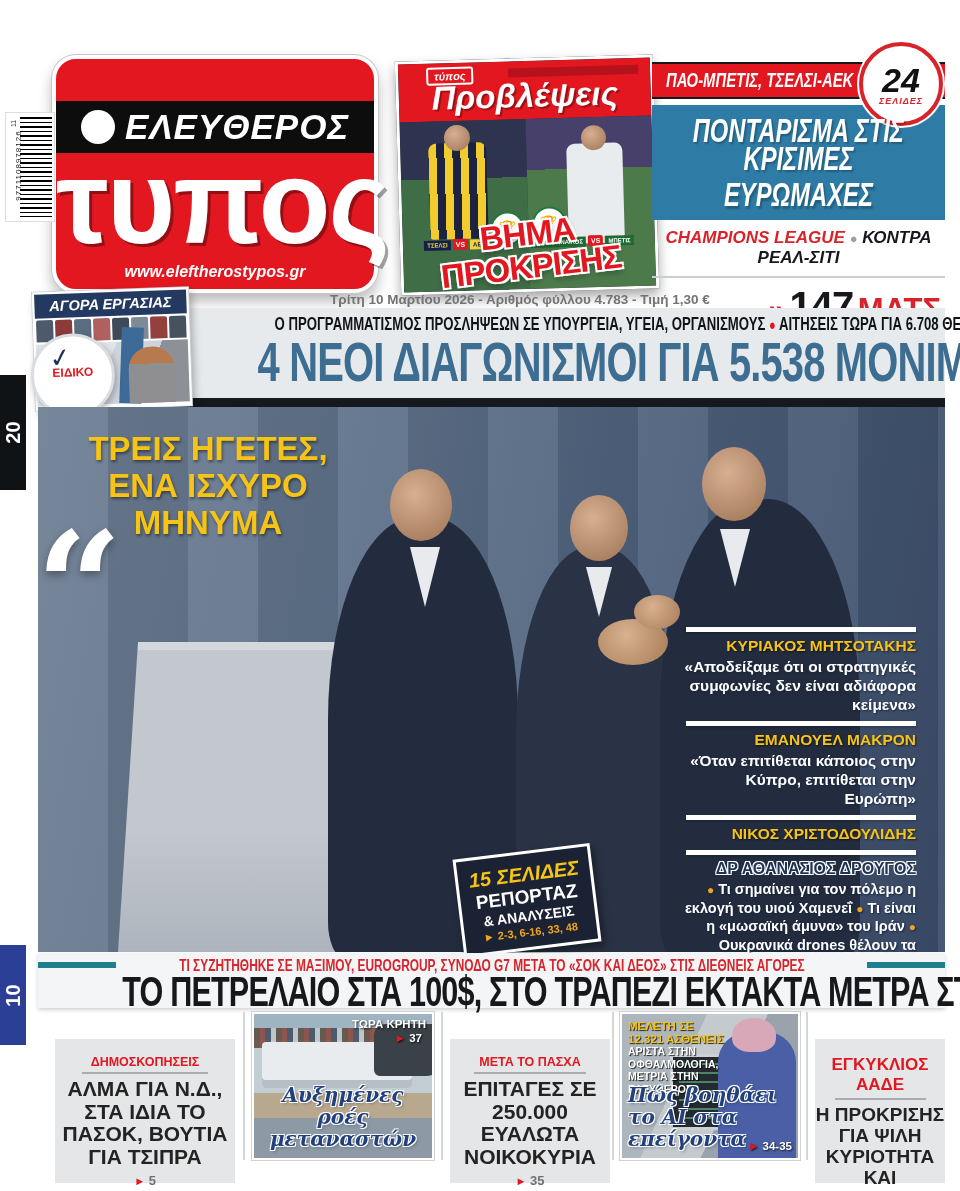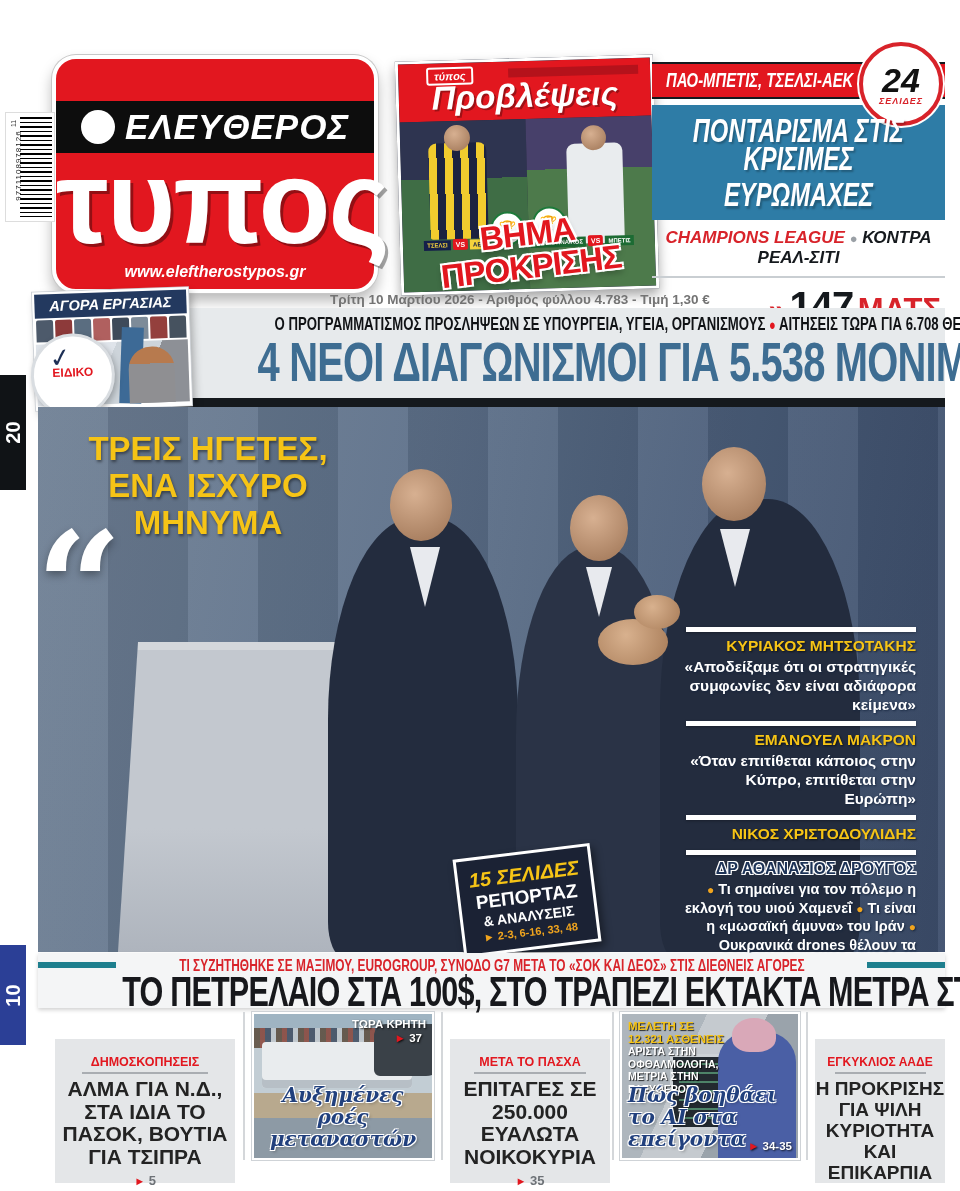--- a/index.html
+++ b/index.html
@@ -410,19 +410,19 @@
       <div class="wh">ΑΡΙΣΤΑ ΣΤΗΝ</div>
       <div class="wh">ΟΦΘΑΛΜΟΛΟΓΙΑ,</div>
       <div class="wh">ΜΕΤΡΙΑ ΣΤΗΝ</div>
       <div class="wh">ΕΛΕΥΘΕΡΟΣ</div>
     </div>
     <div class="pcap" style="left:0;bottom:8px;text-align:left;padding-left:6px;width:150px;">Πώς βοηθάει το AI στα επείγοντα</div>
     <div class="ppage" style="right:6px;bottom:6px;"><span class="ar">►</span> <span>34-35</span></div>
   </div>
 
   <div class="abs bbox" style="left:815px;width:130px;">
-    <div class="b-kick" style="font-size:12px;">ΕΓΚΥΚΛΙΟΣ ΑΑΔΕ</div>
+    <div class="b-kick" style="font-size:17px;">ΕΓΚΥΚΛΙΟΣ ΑΑΔΕ</div>
     <div class="b-rule"></div>
     <div class="b-head" style="font-size:19px;line-height:21px;">Η ΠΡΟΚΡΙΣΗΣ ΓΙΑ ΨΙΛΗ ΚΥΡΙΟΤΗΤΑ ΚΑΙ ΕΠΙΚΑΡΠΙΑ</div>
     <div class="b-page"><span class="ar">►</span> <span>38-39</span></div>
   </div>
 
 </div>
 
 </body></html>

